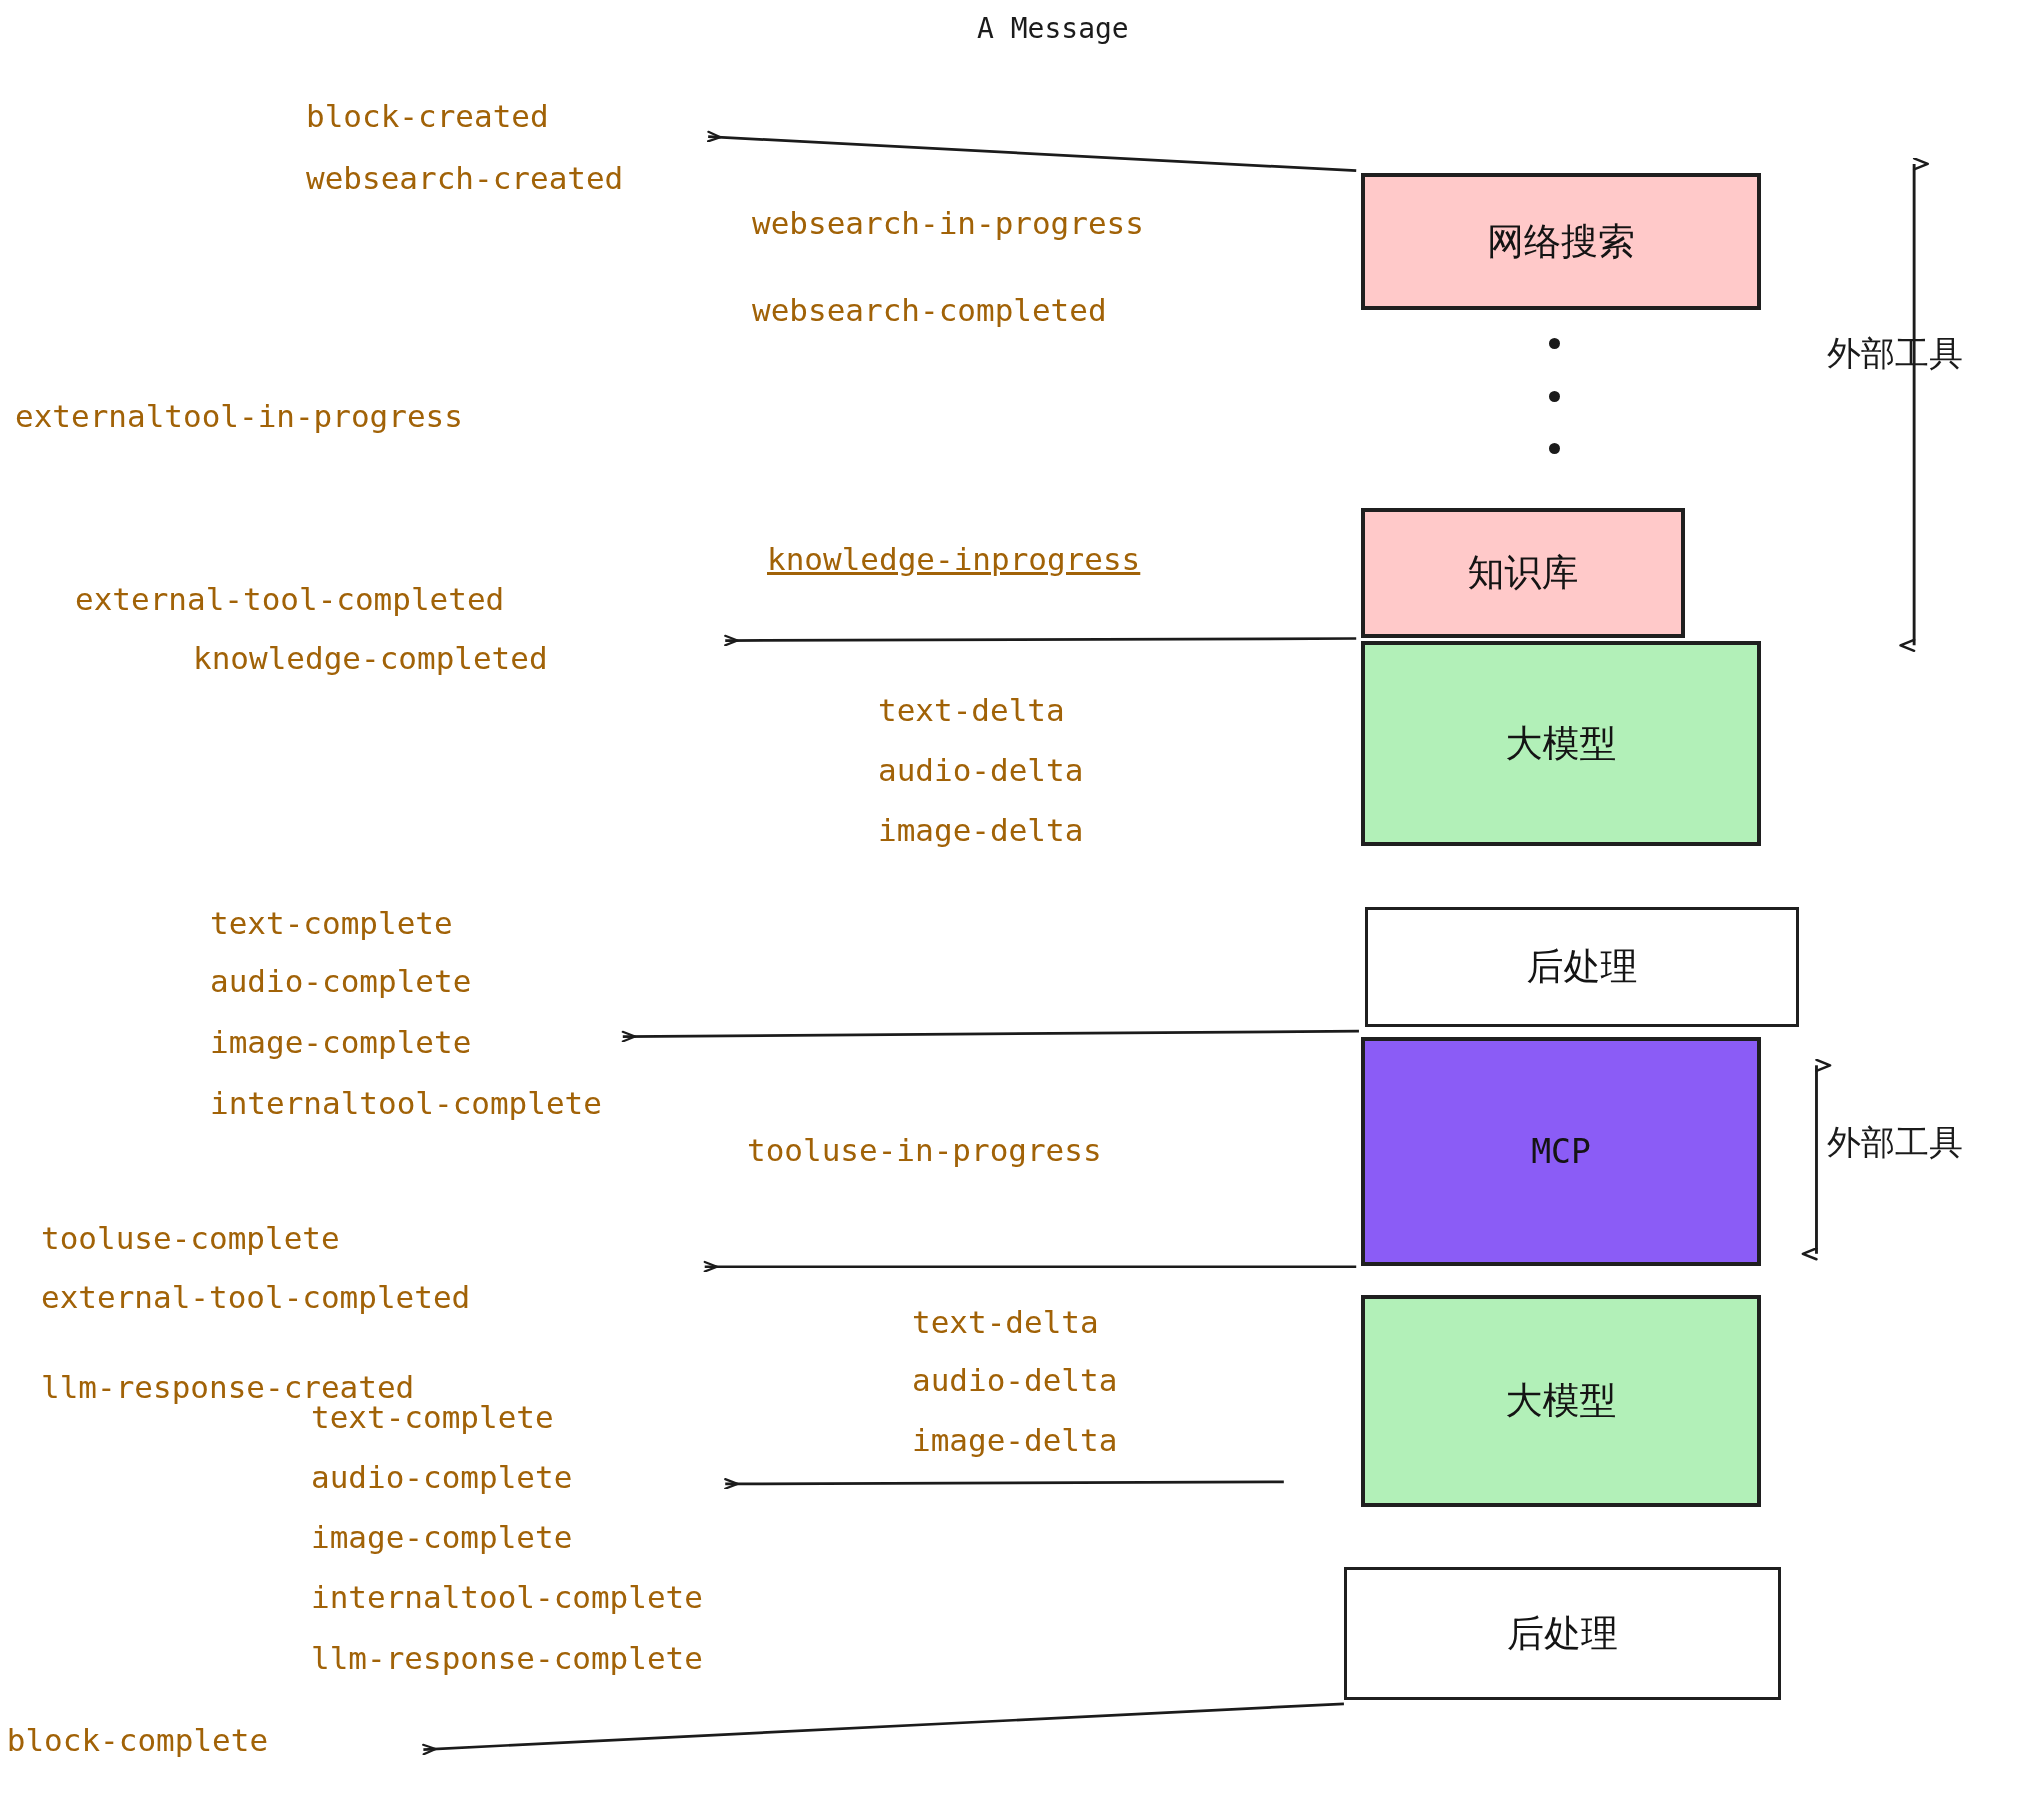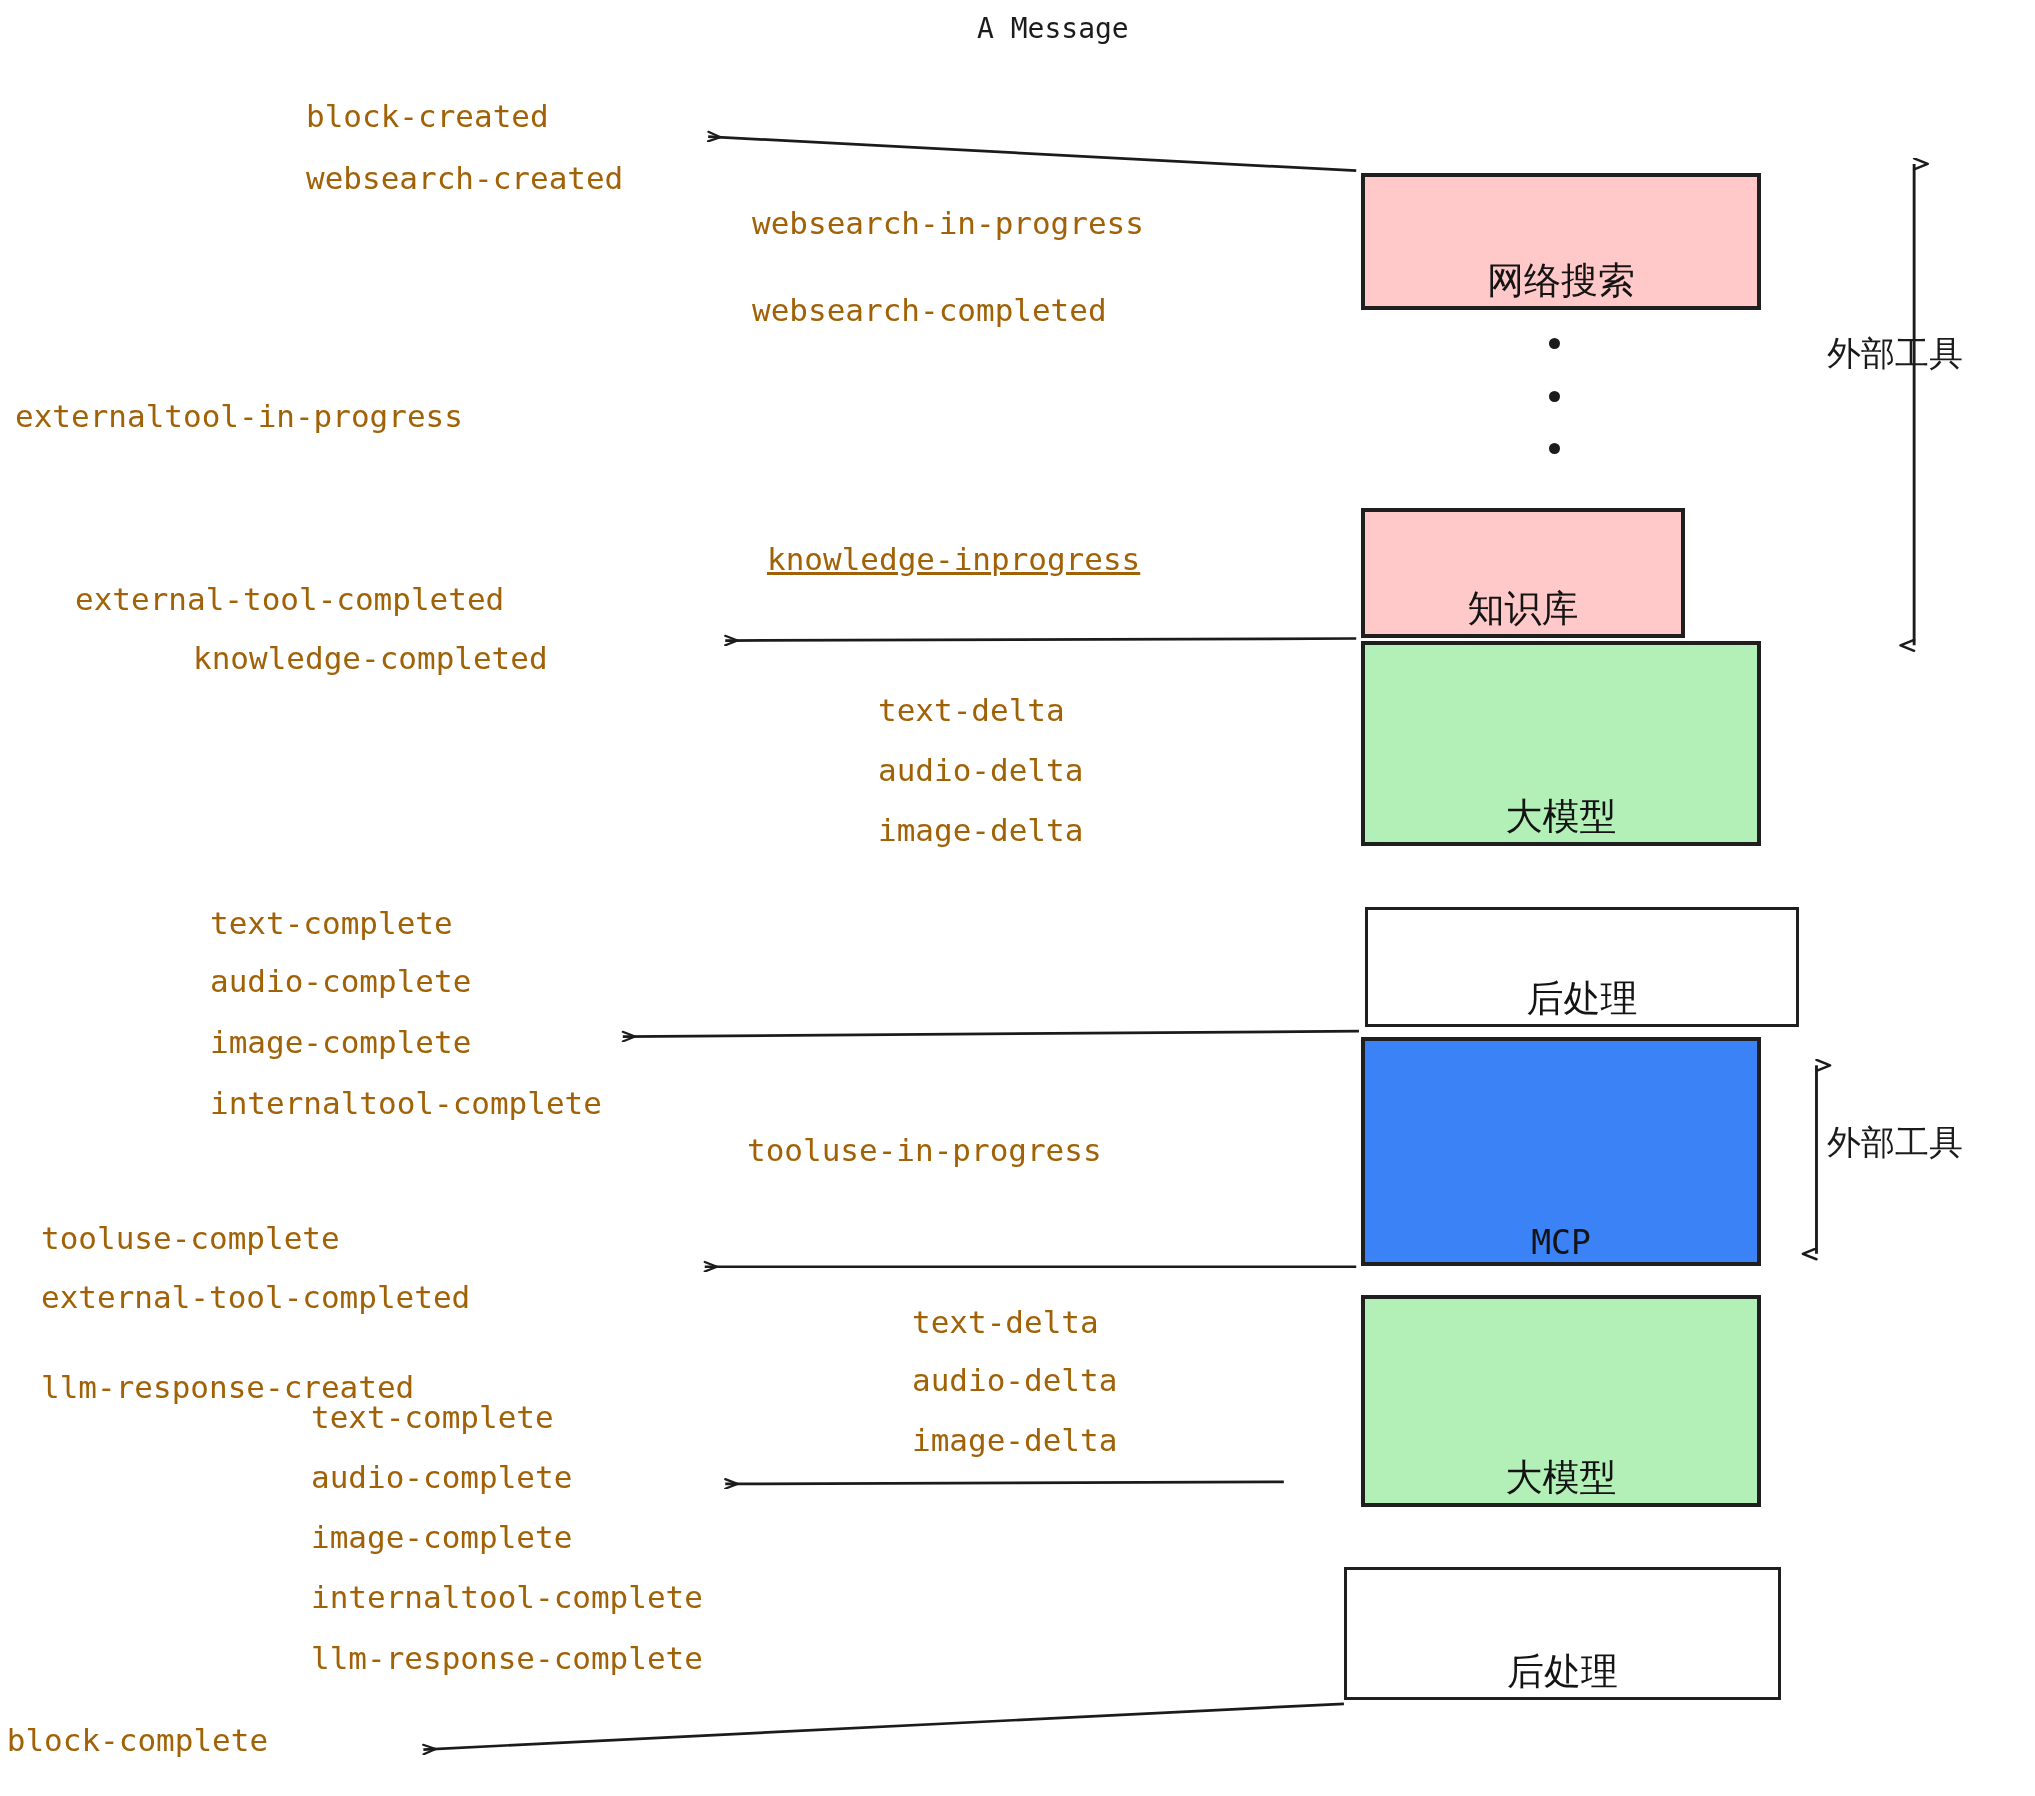--- a/index.html
+++ b/index.html
@@ -29,21 +29,21 @@
     font-family: "DejaVu Sans Mono", monospace;
     font-size: 28px;
     color: #1b1b1b;
     white-space: pre;
   }
   .box {
     position: absolute;
     box-sizing: border-box;
     border: 4.1px solid #1f1f1f;
     display: flex;
-    align-items: flex-end;
+    align-items: center;
     justify-content: center;
     font-family: "DejaVu Sans", sans-serif;
     font-size: 37px;
     color: #141414;
   }
   .box.mono {
     font-family: "DejaVu Sans Mono", monospace;
     font-size: 33px;
   }
   .sidelabel {
@@ -98,21 +98,21 @@
   </div>
 
   <div class="box" style="left:1361px; top:641px; width:400px; height:205px; background:#B2F0B8;">
     <span class="cjk">大模型</span>
   </div>
 
   <div class="box" style="left:1365px; top:907px; width:434px; height:120px; background:#FFFFFF; border-width:3.4px;">
     <span class="cjk">后处理</span>
   </div>
 
-  <div class="box mono" style="left:1361px; top:1037px; width:400px; height:229px; background:#3b82f6;">
+  <div class="box mono" style="left:1361px; top:1037px; width:400px; height:229px; background:#8b5cf6;">
     <span>MCP</span>
   </div>
 
   <div class="box" style="left:1361px; top:1295px; width:400px; height:212px; background:#B2F0B8;">
     <span class="cjk">大模型</span>
   </div>
 
   <div class="box" style="left:1344px; top:1567px; width:437px; height:133px; background:#FFFFFF; border-width:3.4px;">
     <span class="cjk">后处理</span>
   </div>

